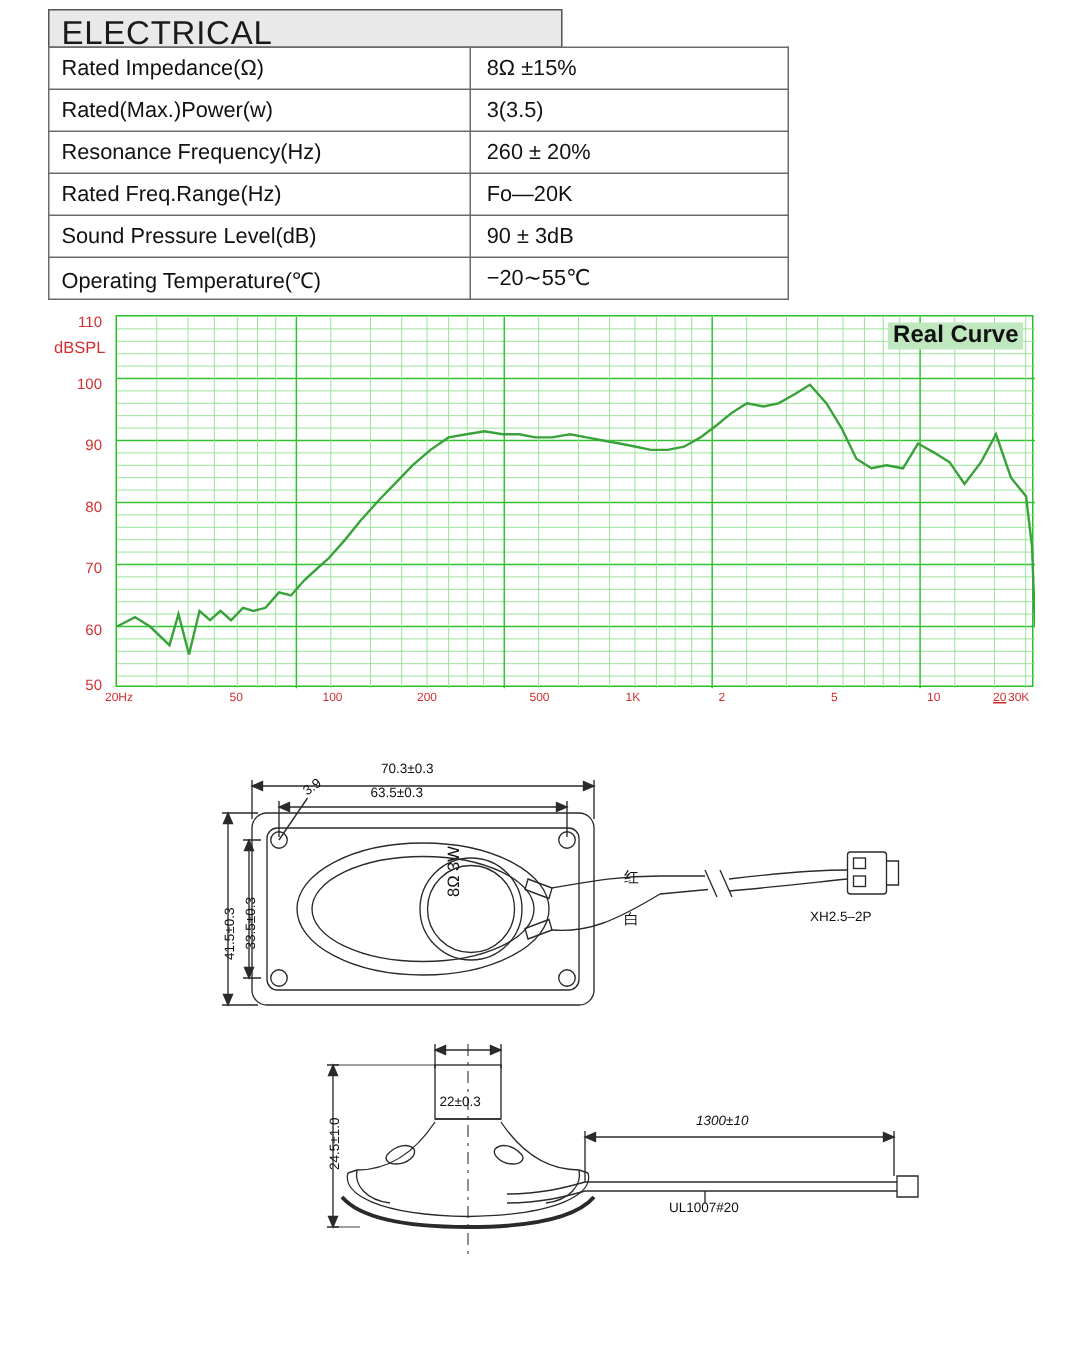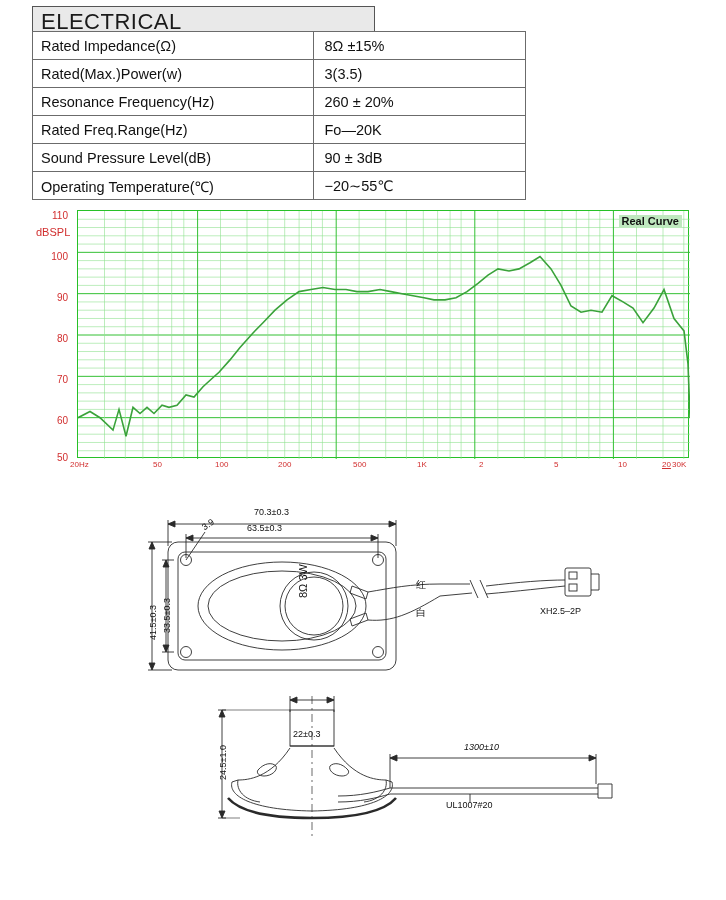--- a/index.html
+++ b/index.html
@@ -110,21 +110,21 @@
   .xlabel {
     position: absolute;
     font-size: 8px;
     color: #d12e2e;
     top: 258px;
   }
   .real-curve {
     position: absolute;
     right: 6px;
     top: 4px;
-    font-size: 11px;
+    font-size: 16px;
     font-weight: bold;
     color: #111;
     background: #bfe8bf;
     padding: 0 3px;
   }
 
   
   .dwg {
     position: absolute;
     left: 0;

